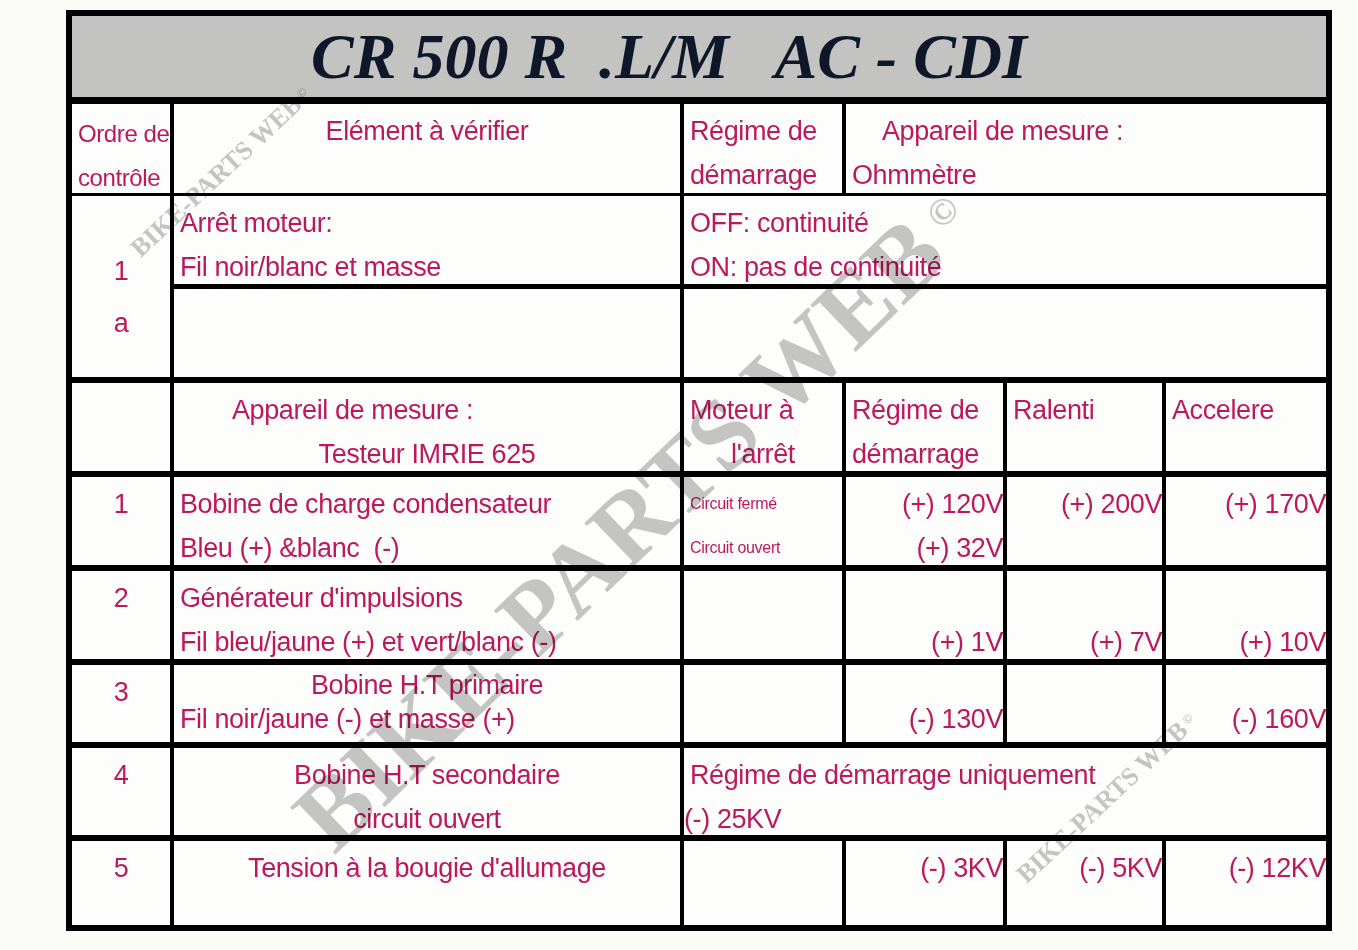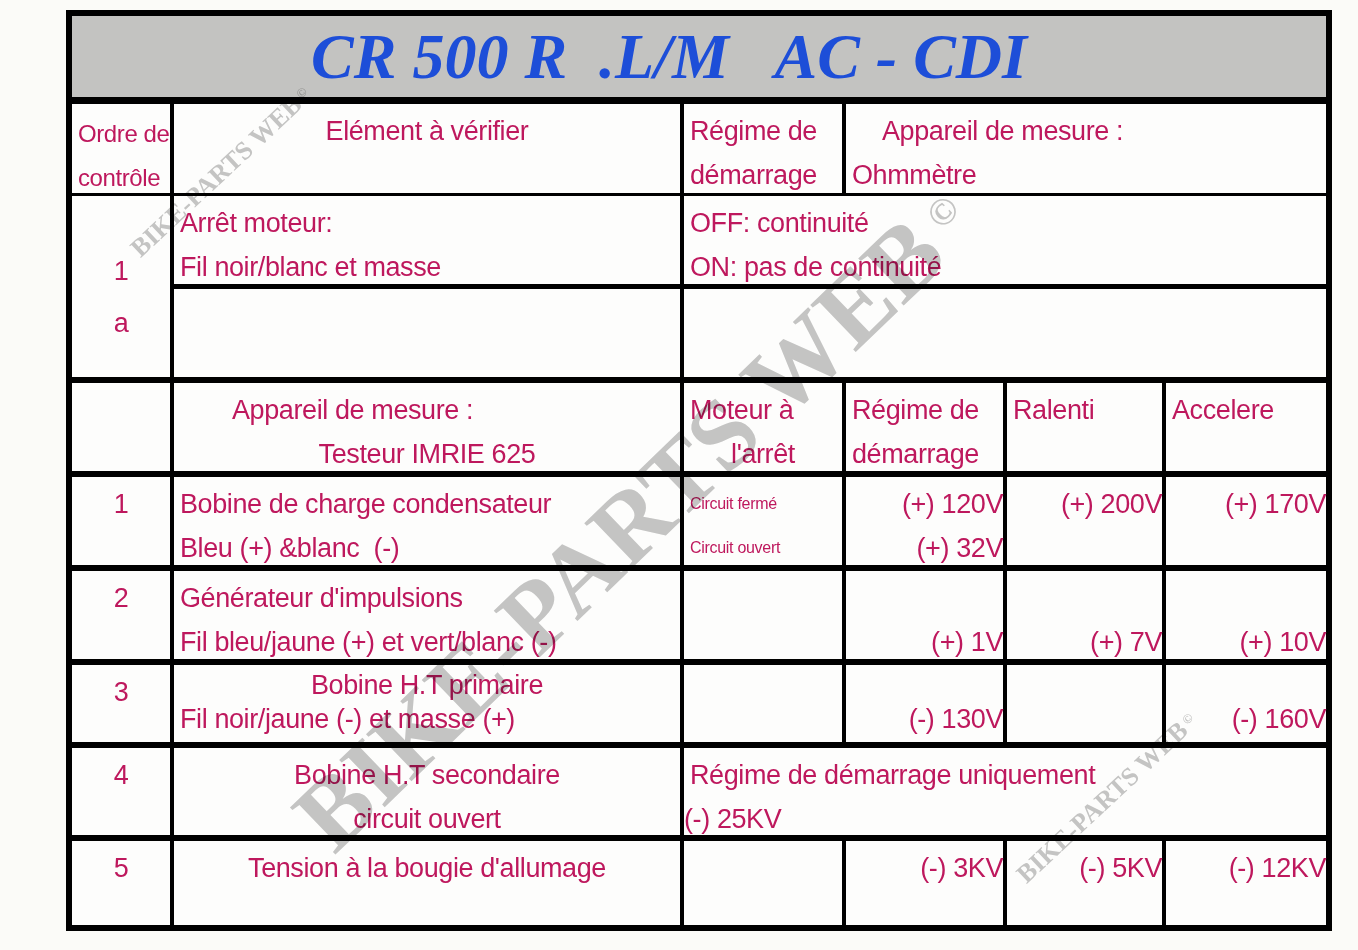--- a/index.html
+++ b/index.html
@@ -32,21 +32,21 @@
   .small{font-size:16px;letter-spacing:-0.3px;}
   .colhead{font-size:24px;padding-top:8px;}
   .sp36{grid-column:3/7;}
   .sp46{grid-column:4/7;}
   .rsp34{grid-row:3/5;}
   
   .title{
     grid-column:1/7;background:#c3c3c1;
     font-family:"Liberation Serif", serif;font-style:italic;font-weight:bold;
     font-size:64px;text-align:center;line-height:81px;white-space:pre;
-    padding:0 60px 0 0;letter-spacing:0;color:#1d4ed8;
+    padding:0 60px 0 0;letter-spacing:0;color:#0f172a;
   }
   
   .ind36{padding-left:36px;}
   .ind58{padding-left:58px;}
   .ord-num{margin-top:48px;}
   .ord-sub{margin-top:8px;}
   .kv-line{text-align:left;padding-left:0;padding-right:165px;}
   
   .wm{position:absolute;z-index:5;mix-blend-mode:multiply;color:#c6c6c6;
       font-family:"Liberation Serif", serif;font-weight:bold;pointer-events:none;}

